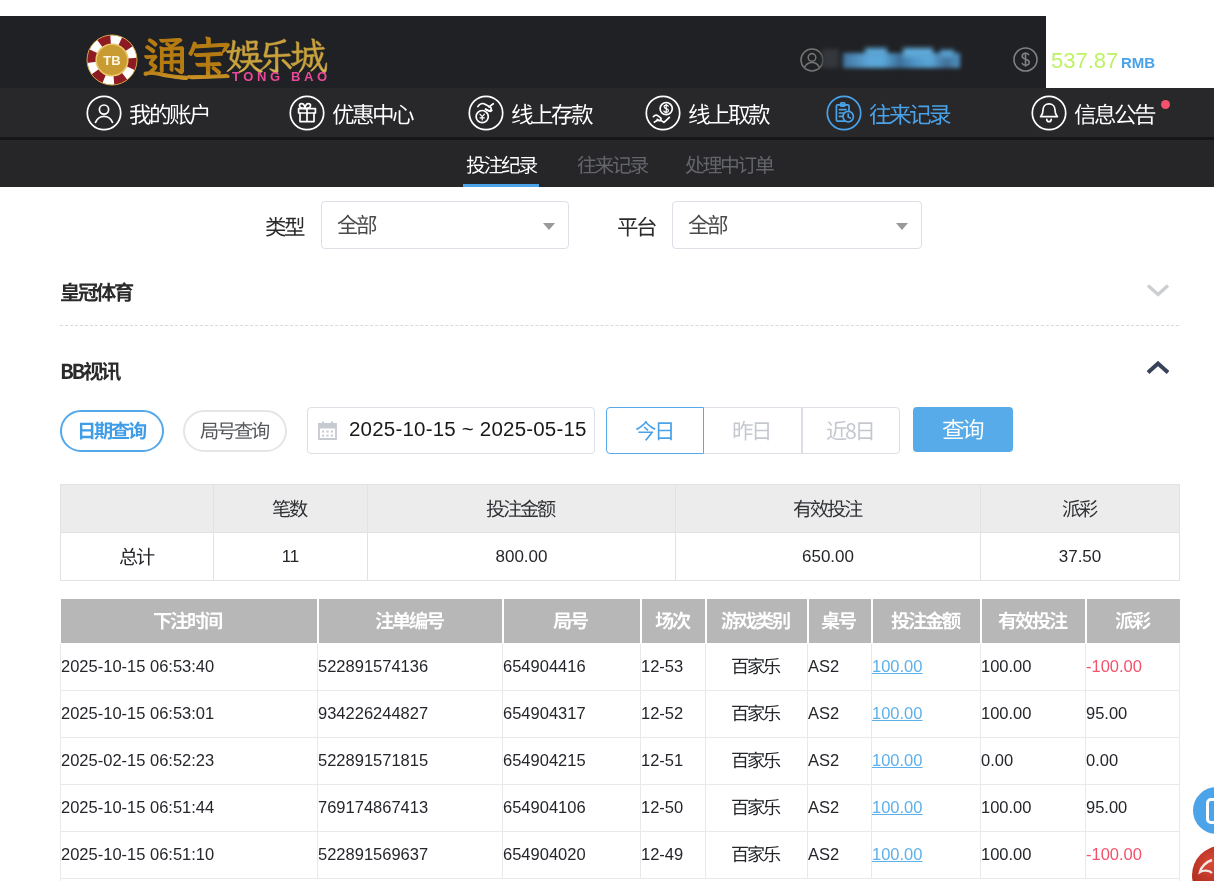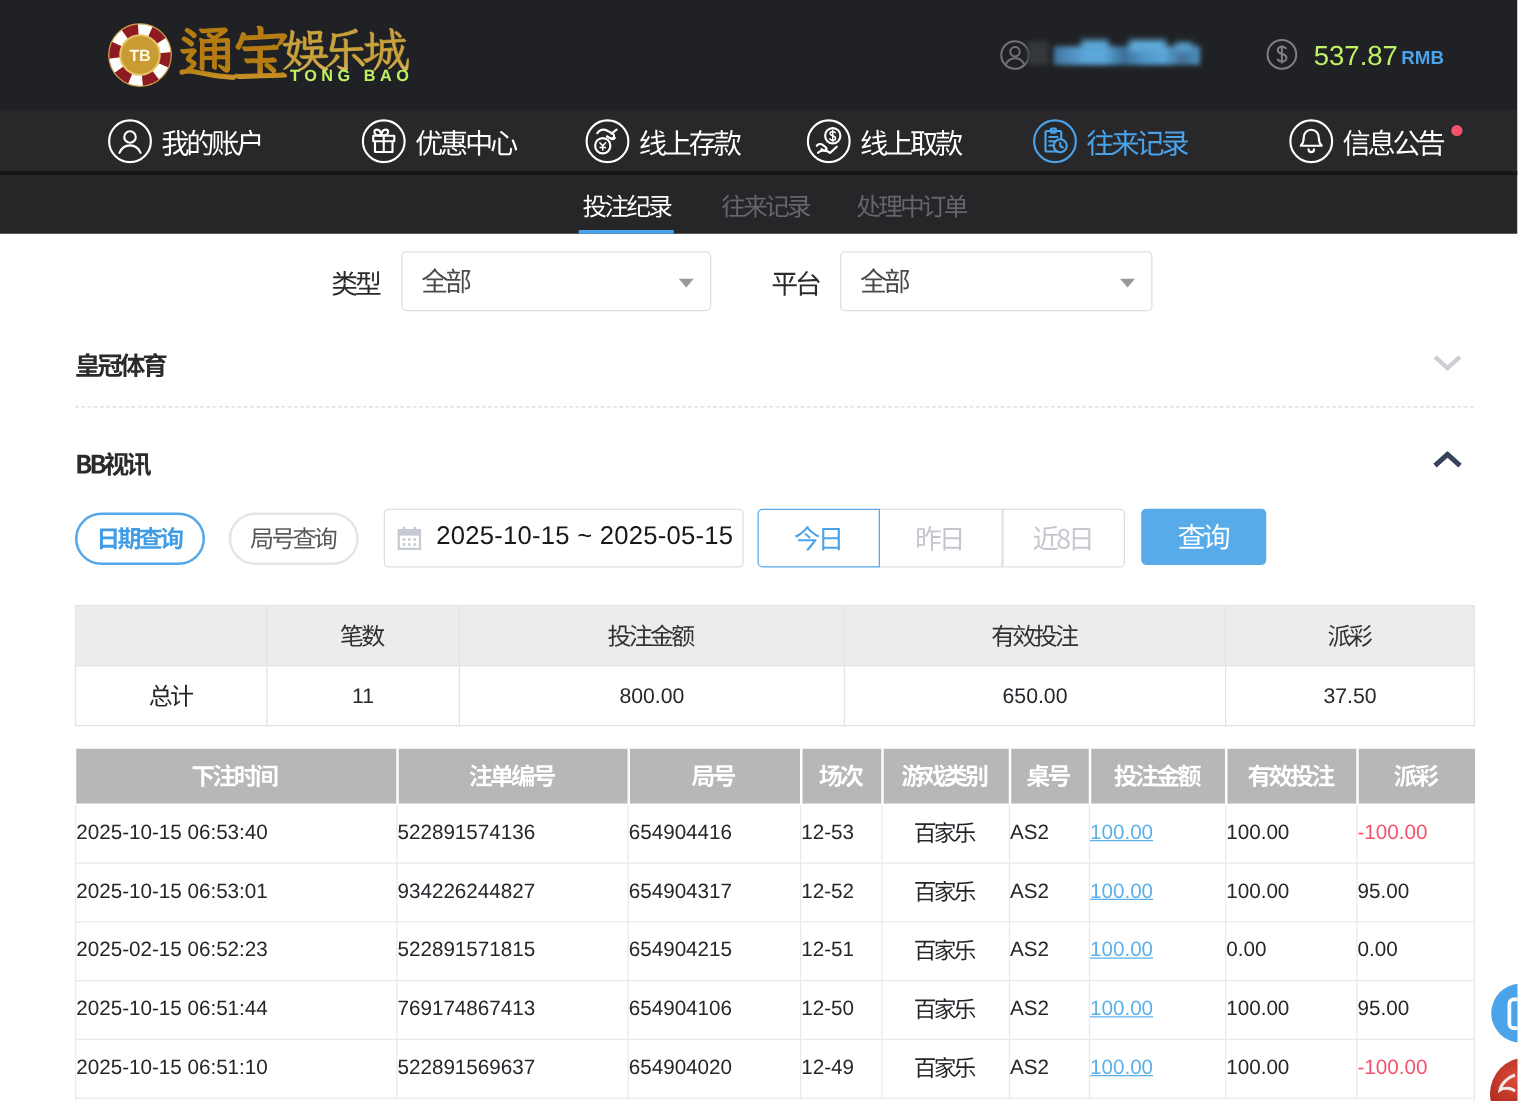--- a/index.html
+++ b/index.html
@@ -1,21 +1,21 @@
 <!DOCTYPE html>
 <html><head><meta charset="utf-8"><title>t</title><style>
 *{margin:0;padding:0;box-sizing:border-box}
 html,body{width:1214px;height:881px;overflow:hidden;background:#fff;
  font-family:"Liberation Sans",sans-serif;}
 body{position:relative}
 .abs{position:absolute}
 svg.zh{display:block}
 .row{display:flex;align-items:center}
 
-#topbar{position:absolute;left:0;top:0;width:1214px;height:88px;background:#202124}
+#topbar{position:absolute;left:0;top:16px;width:1046px;height:88px;background:#202124}
 #navbar{position:absolute;left:0;top:88px;width:1214px;height:52px;background:#28282b;border-bottom:3px solid #161618}
 #subnav{position:absolute;left:0;top:140px;width:1214px;height:47px;background:#262629}
 .navitem{position:absolute;top:0;height:49px;display:flex;align-items:center}
 .navitem .ic{margin-right:7px}
 
 .sel{position:absolute;height:48px;border:1px solid #dcdfe6;border-radius:4px;background:#fff;display:flex;align-items:center;padding-left:15px}
 .sel .caret{position:absolute;right:13px;top:21px;width:0;height:0;border-left:6px solid transparent;border-right:6px solid transparent;border-top:7px solid #999}
 
 .pill{position:absolute;height:42px;border-radius:21px;background:#fff;display:flex;align-items:center;justify-content:center}
 .grp{position:absolute;top:407px;height:47px;background:#fff;display:flex;align-items:center;justify-content:center}
@@ -56,21 +56,21 @@
 <svg class="zh abs" style="left:142px;top:17px" width="91.1" height="49" viewBox="0 -880 1860 1000">
       <g transform="scale(1,-1)">
         <path fill="url(#gold1)" stroke="url(#gold1)" stroke-width="22" d="M578 404V310L431 304V396ZM790 415V319L632 313V406ZM902 -66H908Q924 -66 935 -54Q946 -41 952 -28Q958 -14 958 -11Q958 -3 936 -3H931Q858 -3 770 6Q683 15 594 28Q506 42 427 56Q348 70 291 81Q272 85 254 88Q235 90 218 91Q266 126 284 148Q302 171 302 187Q302 199 298 206Q294 213 276 226Q257 238 215 264Q209 269 209 271Q209 273 211 275Q228 297 246 319Q264 341 288 369Q293 374 299 380Q305 387 305 394Q305 403 297 410Q289 418 280 423Q270 428 266 428Q263 428 260 428Q258 427 255 427L120 415Q115 414 110 414Q106 414 101 414Q83 414 68 417Q67 417 66 418Q64 418 63 418Q56 418 56 411Q56 395 70 378Q85 361 106 361Q112 361 119 362Q126 362 135 363L219 371Q203 352 190 335Q176 318 165 303Q147 278 147 261Q147 241 174 225Q189 217 205 207Q221 197 232 189Q236 185 236 182Q236 181 234 177Q202 137 139 90Q97 86 76 82Q56 78 50 72Q43 67 43 58Q43 29 53 23Q63 17 67 17Q75 17 85 20Q114 30 140 34Q166 38 188 38Q214 38 237 34Q260 31 282 26Q338 14 416 0Q495 -15 582 -30Q668 -44 752 -54Q835 -64 902 -66ZM579 534 578 452 431 445V526ZM789 546V462L632 454V537ZM227 474Q236 474 244 483Q252 492 256 502Q261 512 261 516Q261 524 247 537Q233 550 212 564Q190 579 168 592Q146 606 129 614Q112 623 107 623Q103 623 90 612Q76 601 76 590Q76 585 81 580Q86 575 94 569Q121 552 149 532Q177 511 206 485Q219 474 227 474ZM270 612Q279 612 292 626Q306 641 306 651Q306 659 292 673Q279 687 258 702Q237 718 216 732Q194 746 178 754Q163 763 159 763Q148 763 138 750Q127 737 127 733Q127 724 144 713Q201 673 251 623Q262 612 270 612ZM790 274 791 124Q744 138 696 160Q690 163 686 164Q681 165 678 165Q670 165 670 159Q670 152 688 134Q705 117 729 98Q753 78 774 64Q796 50 803 50Q821 50 835 68Q849 86 849 105Q849 112 848 119Q848 126 848 134L846 543Q846 550 848 555Q851 560 851 566Q851 569 842 583Q834 597 813 597H803L640 588L630 597Q673 623 711 649Q749 675 792 708Q797 713 804 718Q812 724 812 733Q812 743 800 756Q789 769 767 769H757L424 748Q420 748 416 748Q412 747 407 747Q393 747 378 750Q375 751 373 751Q371 751 369 751Q361 751 361 746L366 732Q371 717 390 701Q395 697 402 696Q408 694 416 694Q421 694 427 694Q433 694 440 695L717 715Q696 699 664 676Q633 653 592 627Q564 649 539 666Q514 683 509 683Q501 683 496 676Q490 668 487 660L484 652Q484 646 495 639Q515 626 535 612Q555 599 572 585L432 577Q407 588 392 593Q378 598 371 598Q364 598 364 592Q364 587 367 581Q378 551 378 523L375 189Q375 170 374 155Q374 140 371 125Q371 124 370 122Q370 120 370 118Q370 105 382 97Q393 89 404 86L416 83Q426 83 428 90Q431 97 431 107V257L577 264V214Q577 174 573 146Q573 144 572 142Q572 141 572 139Q572 125 582 116Q593 107 604 102Q616 98 618 98Q632 98 632 120V267Z M1569 39Q1578 39 1590 52Q1603 66 1603 76Q1603 83 1590 97Q1577 111 1558 128Q1538 144 1517 159Q1496 174 1480 184Q1464 193 1458 193Q1450 193 1443 185Q1436 177 1432 168Q1429 160 1429 159Q1429 152 1439 145Q1469 124 1499 98Q1529 72 1553 48Q1561 39 1569 39ZM1045 -52 1755 -29Q1765 -28 1772 -24Q1779 -21 1779 -14Q1779 -4 1768 8Q1756 20 1742 29Q1729 38 1722 38Q1719 38 1713 36Q1703 32 1691 30Q1679 27 1667 27L1382 18L1383 211L1593 219Q1602 220 1608 223Q1615 226 1615 233Q1615 242 1604 254Q1592 265 1580 273Q1567 281 1562 281Q1558 281 1556 280Q1534 272 1516 272L1383 267V413L1620 426Q1631 427 1638 430Q1645 433 1645 440Q1645 448 1634 460Q1624 471 1610 480Q1597 489 1589 489Q1584 489 1582 488Q1560 481 1537 479L1136 456H1123Q1112 456 1101 457Q1090 458 1079 461Q1076 462 1072 462Q1066 462 1066 455Q1066 452 1070 438Q1074 425 1087 412Q1100 400 1125 400Q1132 400 1140 400Q1147 401 1156 401L1316 410V265L1161 259H1153Q1135 259 1113 264Q1110 265 1106 265Q1100 265 1100 259Q1100 254 1108 238Q1115 221 1131 208Q1136 203 1157 203Q1162 203 1168 204Q1175 204 1182 204L1316 209L1315 16L1019 7Q1009 7 994 8Q978 10 963 13Q960 14 956 14Q949 14 949 8Q949 4 954 -11Q958 -26 972 -40Q985 -53 1011 -53Q1018 -53 1026 -52Q1035 -52 1045 -52ZM1081 577 1692 612Q1683 587 1672 564Q1662 542 1648 516Q1634 490 1634 481Q1634 474 1640 474Q1649 474 1685 507Q1721 540 1764 607Q1769 615 1776 622Q1783 629 1783 637Q1783 650 1764 661Q1746 672 1730 672H1723L1393 652L1394 761Q1394 774 1379 782Q1364 790 1346 794Q1327 797 1317 797Q1303 797 1303 789Q1303 784 1308 778Q1324 755 1324 736V648L1100 635Q1106 651 1107 660L1108 669Q1108 680 1092 687Q1076 694 1066 694Q1053 694 1048 677Q1034 623 1010 566Q986 510 960 469Q957 465 957 460Q957 452 966 444Q976 435 986 430Q997 424 1001 424Q1011 424 1017 437Q1052 501 1081 577Z"></path>
       </g>
     </svg>
 <svg class="zh abs" style="left:225px;top:20px" width="102.6" height="38" viewBox="0 -880 2700 1000">
       <g transform="scale(1,-1)">
         <path fill="url(#gold2)" stroke="url(#gold2)" stroke-width="16" d="M816 377 800 245 672 240Q675 260 679 298Q683 336 686 370ZM261 221Q241 240 220 258Q199 275 181 289Q192 326 202 372Q212 419 220 455Q245 460 270 465Q295 470 320 475Q308 384 291 316Q274 248 261 221ZM963 197H965Q972 198 978 202Q984 206 984 213Q984 222 974 232Q964 243 952 250Q941 258 934 258Q932 258 930 258Q928 257 926 256Q917 253 906 252Q895 250 883 249L858 248L879 375Q881 382 883 386Q885 391 885 396Q885 409 872 420Q860 432 842 432H834L518 415L525 596Q525 610 512 619Q499 628 484 632Q469 636 463 636Q454 636 454 629Q454 625 458 618Q462 611 464 603Q466 595 466 584V578L461 416Q461 411 460 406Q460 401 460 396Q460 378 468 369Q476 360 486 358Q495 355 499 355Q508 355 516 358Q523 361 530 362L623 367Q622 341 618 302Q615 263 611 237L469 231H457Q445 231 431 232Q417 233 406 237Q403 238 398 238Q391 238 391 232Q391 229 394 224Q408 195 424 184Q439 174 452 174Q457 174 463 174Q469 175 477 175L596 180Q583 149 560 110Q538 71 495 29Q452 -13 375 -54Q350 -67 350 -77Q350 -84 363 -84Q370 -84 393 -77Q416 -70 449 -54Q482 -39 518 -12Q554 14 587 53Q620 92 642 145Q648 157 651 169Q690 101 737 52Q784 4 828 -27Q871 -58 901 -73Q931 -88 935 -88Q940 -88 952 -80Q965 -73 976 -64Q987 -54 987 -48Q987 -42 974 -36Q874 5 808 62Q742 118 700 185ZM791 698 776 568 636 560 628 685ZM640 509 831 520Q843 521 852 524Q860 526 860 533Q860 545 833 572L852 694Q854 699 858 705Q861 711 861 718Q861 728 849 740Q837 753 813 753H804L628 737Q600 748 584 753Q567 758 559 758Q550 758 550 752Q550 745 556 734Q564 721 567 704Q570 688 571 667L577 561V547Q577 538 577 530Q577 523 576 516V508Q576 496 582 489Q587 482 603 475Q618 469 627 469Q641 469 641 485V488ZM390 526 393 555V557Q393 569 378 577Q362 585 346 589Q330 593 328 593Q319 593 319 586Q319 582 320 580Q326 562 326 547V539Q326 534 326 528Q325 522 324 517Q301 514 278 511Q255 508 232 506Q244 562 254 618Q264 673 272 728V732Q272 743 259 752Q246 760 230 765Q215 770 205 770Q196 770 196 764Q196 763 198 757Q201 750 202 742Q203 734 203 725V715Q200 672 192 617Q184 562 172 500L92 494Q86 494 81 494Q76 493 71 493Q56 493 41 496Q40 496 39 496Q38 497 37 497Q30 497 30 491Q30 486 36 472Q42 458 54 446Q66 434 84 434Q96 434 115 437Q125 439 136 441Q147 443 160 444L156 429Q153 414 148 392Q142 369 136 346Q131 322 128 304Q124 287 124 283Q124 275 125 272Q129 254 138 249Q148 244 160 234Q174 224 195 204Q216 185 234 165Q200 105 159 60Q118 14 69 -25Q49 -42 49 -51Q49 -56 56 -56Q63 -56 86 -46Q109 -35 141 -12Q173 11 208 46Q244 82 276 131Q301 107 324 80Q346 54 366 29Q374 20 382 20Q391 20 400 28Q409 36 415 46Q421 56 421 61Q421 68 414 78Q406 88 382 111Q357 134 305 180Q327 225 342 280Q358 336 368 392Q379 447 385 491Q399 495 416 500Q433 505 446 511Q458 517 458 524Q458 532 440 532Q437 532 434 532Q431 532 426 531Q417 530 408 528Q399 527 390 526Z M1695 21Q1704 9 1708 9Q1712 9 1716 9Q1720 9 1738 24Q1756 40 1756 51Q1757 62 1742 78Q1727 94 1662 158Q1597 221 1566 246Q1536 271 1528 272Q1520 272 1506 258Q1493 244 1493 240Q1493 236 1493 232Q1493 228 1501 221Q1601 131 1695 21ZM941 -22Q962 -20 1054 42Q1145 103 1219 195Q1225 205 1224 212Q1224 218 1210 231Q1178 264 1156 264Q1152 264 1151 253Q1150 242 1135 211Q1099 132 952 3Q936 -11 936 -16Q936 -22 941 -22ZM1172 16Q1172 3 1221 -31Q1270 -65 1304 -80Q1339 -96 1356 -96Q1372 -96 1384 -80Q1396 -64 1396 -47L1395 -17L1391 335L1705 351Q1731 354 1731 365Q1731 382 1693 407Q1679 417 1674 417Q1670 417 1661 414Q1652 410 1620 407L1392 394V559Q1392 573 1376 580Q1346 593 1328 593Q1310 593 1310 584Q1310 579 1318 566Q1327 552 1327 529V390L1093 378Q1131 483 1150 630Q1363 645 1589 724Q1604 730 1604 748Q1604 765 1577 789Q1567 799 1562 799Q1556 799 1553 796Q1517 765 1392 728Q1266 692 1152 680Q1101 705 1085 705Q1069 705 1069 696Q1069 686 1074 670Q1080 653 1080 621Q1063 489 1025 375Q1023 366 1023 358Q1023 329 1050 320V319L1328 331L1330 -22Q1285 -14 1238 4Q1192 22 1182 22Q1172 22 1172 16Z M1886 432V204Q1850 188 1826 179Q1803 170 1786 166Q1768 163 1748 163H1740Q1733 162 1733 156Q1733 155 1735 149Q1747 127 1764 109Q1781 91 1794 91Q1804 91 1828 103Q1852 115 1882 134Q1913 153 1945 176Q1977 198 2004 220Q2031 241 2048 257Q2065 273 2065 280Q2065 287 2056 287Q2048 287 2031 278Q2008 265 1986 254Q1963 242 1942 231L1944 437L2045 445Q2054 446 2060 449Q2067 452 2067 459Q2067 467 2056 478Q2045 490 2032 498Q2019 507 2012 507Q2009 507 2008 506Q1995 501 1986 499Q1976 497 1966 496L1944 494L1946 696Q1946 710 1930 718Q1913 725 1896 728Q1879 732 1877 732Q1865 732 1865 725Q1865 720 1871 711Q1886 690 1886 667V489L1819 484Q1815 484 1811 484Q1807 483 1802 483Q1793 483 1784 484Q1775 486 1765 488Q1763 489 1760 489Q1755 489 1755 485Q1755 481 1756 479Q1770 441 1788 434Q1807 427 1818 427Q1823 427 1828 427Q1833 427 1838 428ZM2498 610Q2508 610 2520 623Q2531 636 2531 644Q2531 653 2513 672Q2495 691 2472 710Q2449 730 2434 742Q2427 748 2419 748Q2409 748 2402 740Q2395 733 2392 726Q2388 718 2388 717Q2388 710 2396 704Q2416 688 2438 666Q2460 645 2478 624Q2490 610 2498 610ZM2679 142V148Q2679 179 2669 179Q2659 179 2651 143Q2643 103 2634 65Q2626 27 2615 -6Q2615 -12 2609 -12Q2606 -12 2603 -9Q2571 17 2543 69Q2515 121 2489 183Q2546 281 2584 405Q2585 407 2585 413Q2585 423 2574 434Q2562 445 2548 452Q2534 460 2528 460Q2522 460 2522 453V450Q2524 443 2524 438Q2524 432 2524 427Q2524 414 2515 386Q2506 357 2494 326Q2482 296 2472 274Q2463 252 2463 251Q2449 288 2429 356Q2409 423 2391 518L2594 531Q2605 532 2614 536Q2622 539 2622 546Q2622 555 2614 565Q2605 575 2594 582Q2583 588 2576 588Q2569 588 2560 585Q2551 582 2542 581Q2534 580 2524 579L2381 569Q2374 619 2368 671Q2361 723 2358 775Q2357 791 2341 798Q2325 804 2308 806Q2292 808 2288 808Q2273 808 2273 802Q2273 798 2280 792Q2291 782 2294 772Q2298 761 2299 751Q2306 671 2314 622Q2322 574 2323 566L2150 555Q2123 566 2107 571Q2091 576 2083 576Q2073 576 2073 568Q2073 565 2074 562Q2076 558 2077 554Q2084 535 2087 508Q2090 481 2090 438Q2090 317 2074 228Q2057 139 2028 73Q2000 7 1963 -44Q1950 -61 1950 -72Q1950 -81 1958 -81Q1966 -81 1988 -60Q2011 -40 2040 0Q2068 40 2094 97Q2119 154 2132 226Q2137 252 2140 278Q2143 305 2145 330L2251 337Q2248 255 2242 206Q2236 158 2230 137Q2223 116 2220 116H2218Q2189 131 2164 153Q2150 166 2140 166Q2132 166 2132 157Q2132 149 2143 132Q2154 115 2170 97Q2186 79 2202 66Q2219 53 2229 53Q2260 53 2276 90Q2292 126 2300 191Q2307 256 2310 341L2336 343Q2344 344 2350 346Q2356 349 2356 356Q2356 361 2349 372Q2342 382 2330 391Q2319 400 2306 400Q2301 400 2299 399Q2287 394 2278 392Q2268 390 2257 389L2148 381Q2149 400 2149 418Q2149 435 2149 450V503L2332 514Q2337 487 2348 436Q2360 384 2379 318Q2398 253 2425 183Q2395 131 2357 84Q2319 36 2270 -14Q2254 -30 2254 -40Q2254 -47 2262 -47Q2272 -47 2302 -26Q2333 -5 2372 34Q2412 73 2449 125Q2453 116 2464 94Q2474 73 2490 46Q2505 18 2524 -9Q2542 -36 2562 -56Q2582 -76 2601 -81Q2612 -84 2619 -84Q2631 -84 2641 -78Q2651 -71 2660 -49Q2668 -27 2673 18Q2678 64 2679 142Z"></path>
       </g>
     </svg>
-<div class="abs" style="left:232px;top:53px;font-size:13px;font-weight:bold;letter-spacing:3.6px;color:#bef264">TONG BAO</div>
+<div class="abs" style="left:232px;top:53px;font-size:13px;font-weight:bold;letter-spacing:3.6px;color:#ec4899">TONG BAO</div>
 <svg class="abs" style="left:800px;top:32px" width="24" height="24" viewBox="0 0 24 24" fill="none" stroke="#737373" stroke-width="1.6">
 <circle cx="12" cy="12" r="11"></circle>
       <circle cx="12" cy="9.4" r="3.8"></circle>
       <path d="M4.6 19.5c1.5-3.4 4.2-5 7.4-5s5.9 1.6 7.4 5"></path>
     </svg>
 <div class="abs" style="left:822px;top:33px;width:17px;height:19px;background:#34373b;filter:blur(2.2px)"></div>
 <div class="abs" style="left:843px;top:37px;width:117px;height:15px;background:linear-gradient(90deg,#41749f,#5ca6d8 22%,#59a8da 34%,#3d6f9a 48%,#4f97c9 62%,#58a6d8 75%,#426f96 88%,#4f94c4);filter:blur(2.2px)"></div>
 <div class="abs" style="left:865px;top:32px;width:22px;height:9px;background:#5da9da;filter:blur(2.5px)"></div>
 <div class="abs" style="left:903px;top:32px;width:30px;height:9px;background:#61aedd;filter:blur(2.5px)"></div>
 <div class="abs" style="left:940px;top:34px;width:14px;height:7px;background:#5aa5d6;filter:blur(2.5px)"></div>

